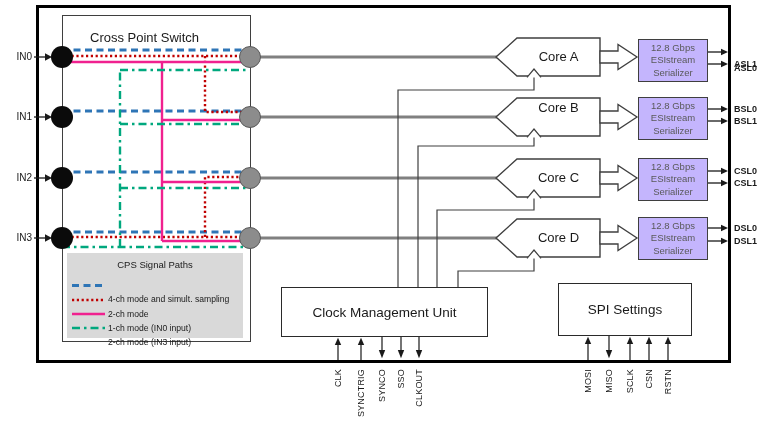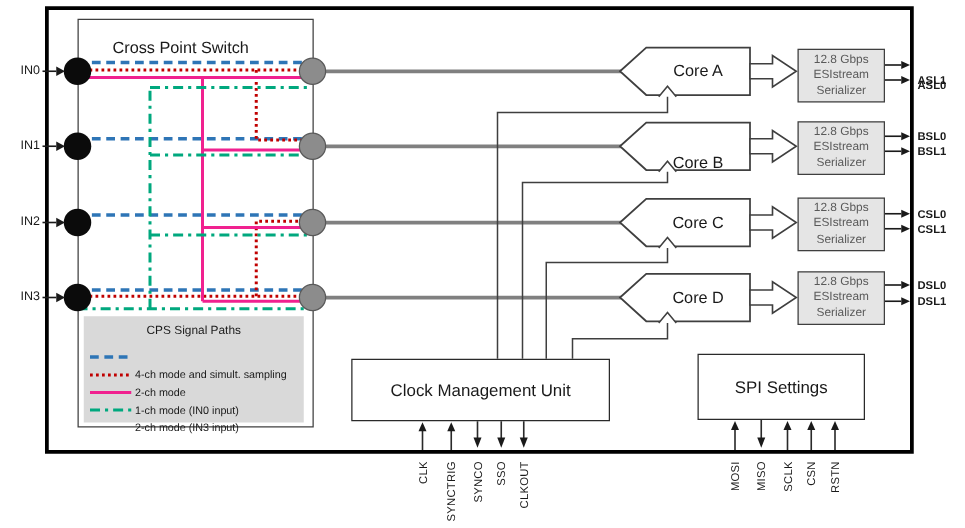--- a/index.html
+++ b/index.html
@@ -3,21 +3,21 @@
 <meta charset="utf-8">
 <style>
   html,body{margin:0;padding:0;background:#fff;}
   .canvas{position:relative;width:772px;height:422px;background:#fff;
           font-family:"Liberation Sans",sans-serif;color:#1a1a1a;overflow:hidden;}
   .canvas *{box-sizing:border-box;}
   .abs{position:absolute;}
   .outer-border{left:36px;top:5px;width:695px;height:358px;border:3px solid #000;background:#fff;}
   .cps-box{left:62px;top:15px;width:189px;height:327px;border:1.5px solid #3f3f3f;background:#fff;}
   .legend-box{left:67px;top:253px;width:176px;height:85px;background:#d9d9d9;}
-  .ser-box{left:638px;width:70px;height:43px;border:1.4px solid #3f3f3f;background:#e5e5e5;
+  .ser-box{left:638px;width:70px;height:43px;border:1.4px solid #3f3f3f;background:#c4b5fd;
            display:flex;flex-direction:column;align-items:center;justify-content:center;
            font-size:9.5px;line-height:12.5px;color:#595959;text-align:center;}
   .cmu-box{left:281px;top:287px;width:207px;height:50px;border:1.5px solid #2a2a2a;background:#fff;
            display:flex;align-items:center;justify-content:center;font-size:13.5px;}
   .spi-box{left:558px;top:283px;width:134px;height:53px;border:1.5px solid #2a2a2a;background:#fff;
            display:flex;align-items:center;justify-content:center;font-size:13.5px;}
   .cps-title{left:90px;top:30px;width:133px;font-size:13px;}
   .legend-title{left:75px;top:259px;width:160px;text-align:center;font-size:9.5px;}
   .legend-item{left:108px;width:135px;font-size:8.6px;line-height:9px;margin-top:14px;}
   .core-label{left:517px;width:83px;text-align:center;font-size:13px;}
@@ -223,21 +223,21 @@
   <div class="abs txt in-label" style="top:172px">IN2</div>
   <div class="abs txt in-label" style="top:232px">IN3</div>
 
   <div class="abs txt legend-title">CPS Signal Paths</div>
   <div class="abs txt legend-item" style="top:281px">4-ch mode and simult. sampling</div>
   <div class="abs txt legend-item" style="top:295.5px">2-ch mode</div>
   <div class="abs txt legend-item" style="top:309.5px">1-ch mode (IN0 input)</div>
   <div class="abs txt legend-item" style="top:323.5px">2-ch mode (IN3 input)</div>
 
   <div class="abs txt core-label" style="top:49px">Core A</div>
-  <div class="abs txt core-label" style="top:122px">Core B</div>
+  <div class="abs txt core-label" style="top:100px">Core B</div>
   <div class="abs txt core-label" style="top:170px">Core C</div>
   <div class="abs txt core-label" style="top:230px">Core D</div>
 
   <div class="abs txt out-label" style="top:63px">ASL0</div>
   <div class="abs txt out-label" style="top:58.5px">ASL1</div>
   <div class="abs txt out-label" style="top:103.5px">BSL0</div>
   <div class="abs txt out-label" style="top:115.5px">BSL1</div>
   <div class="abs txt out-label" style="top:165.5px">CSL0</div>
   <div class="abs txt out-label" style="top:177.5px">CSL1</div>
   <div class="abs txt out-label" style="top:222.5px">DSL0</div>

